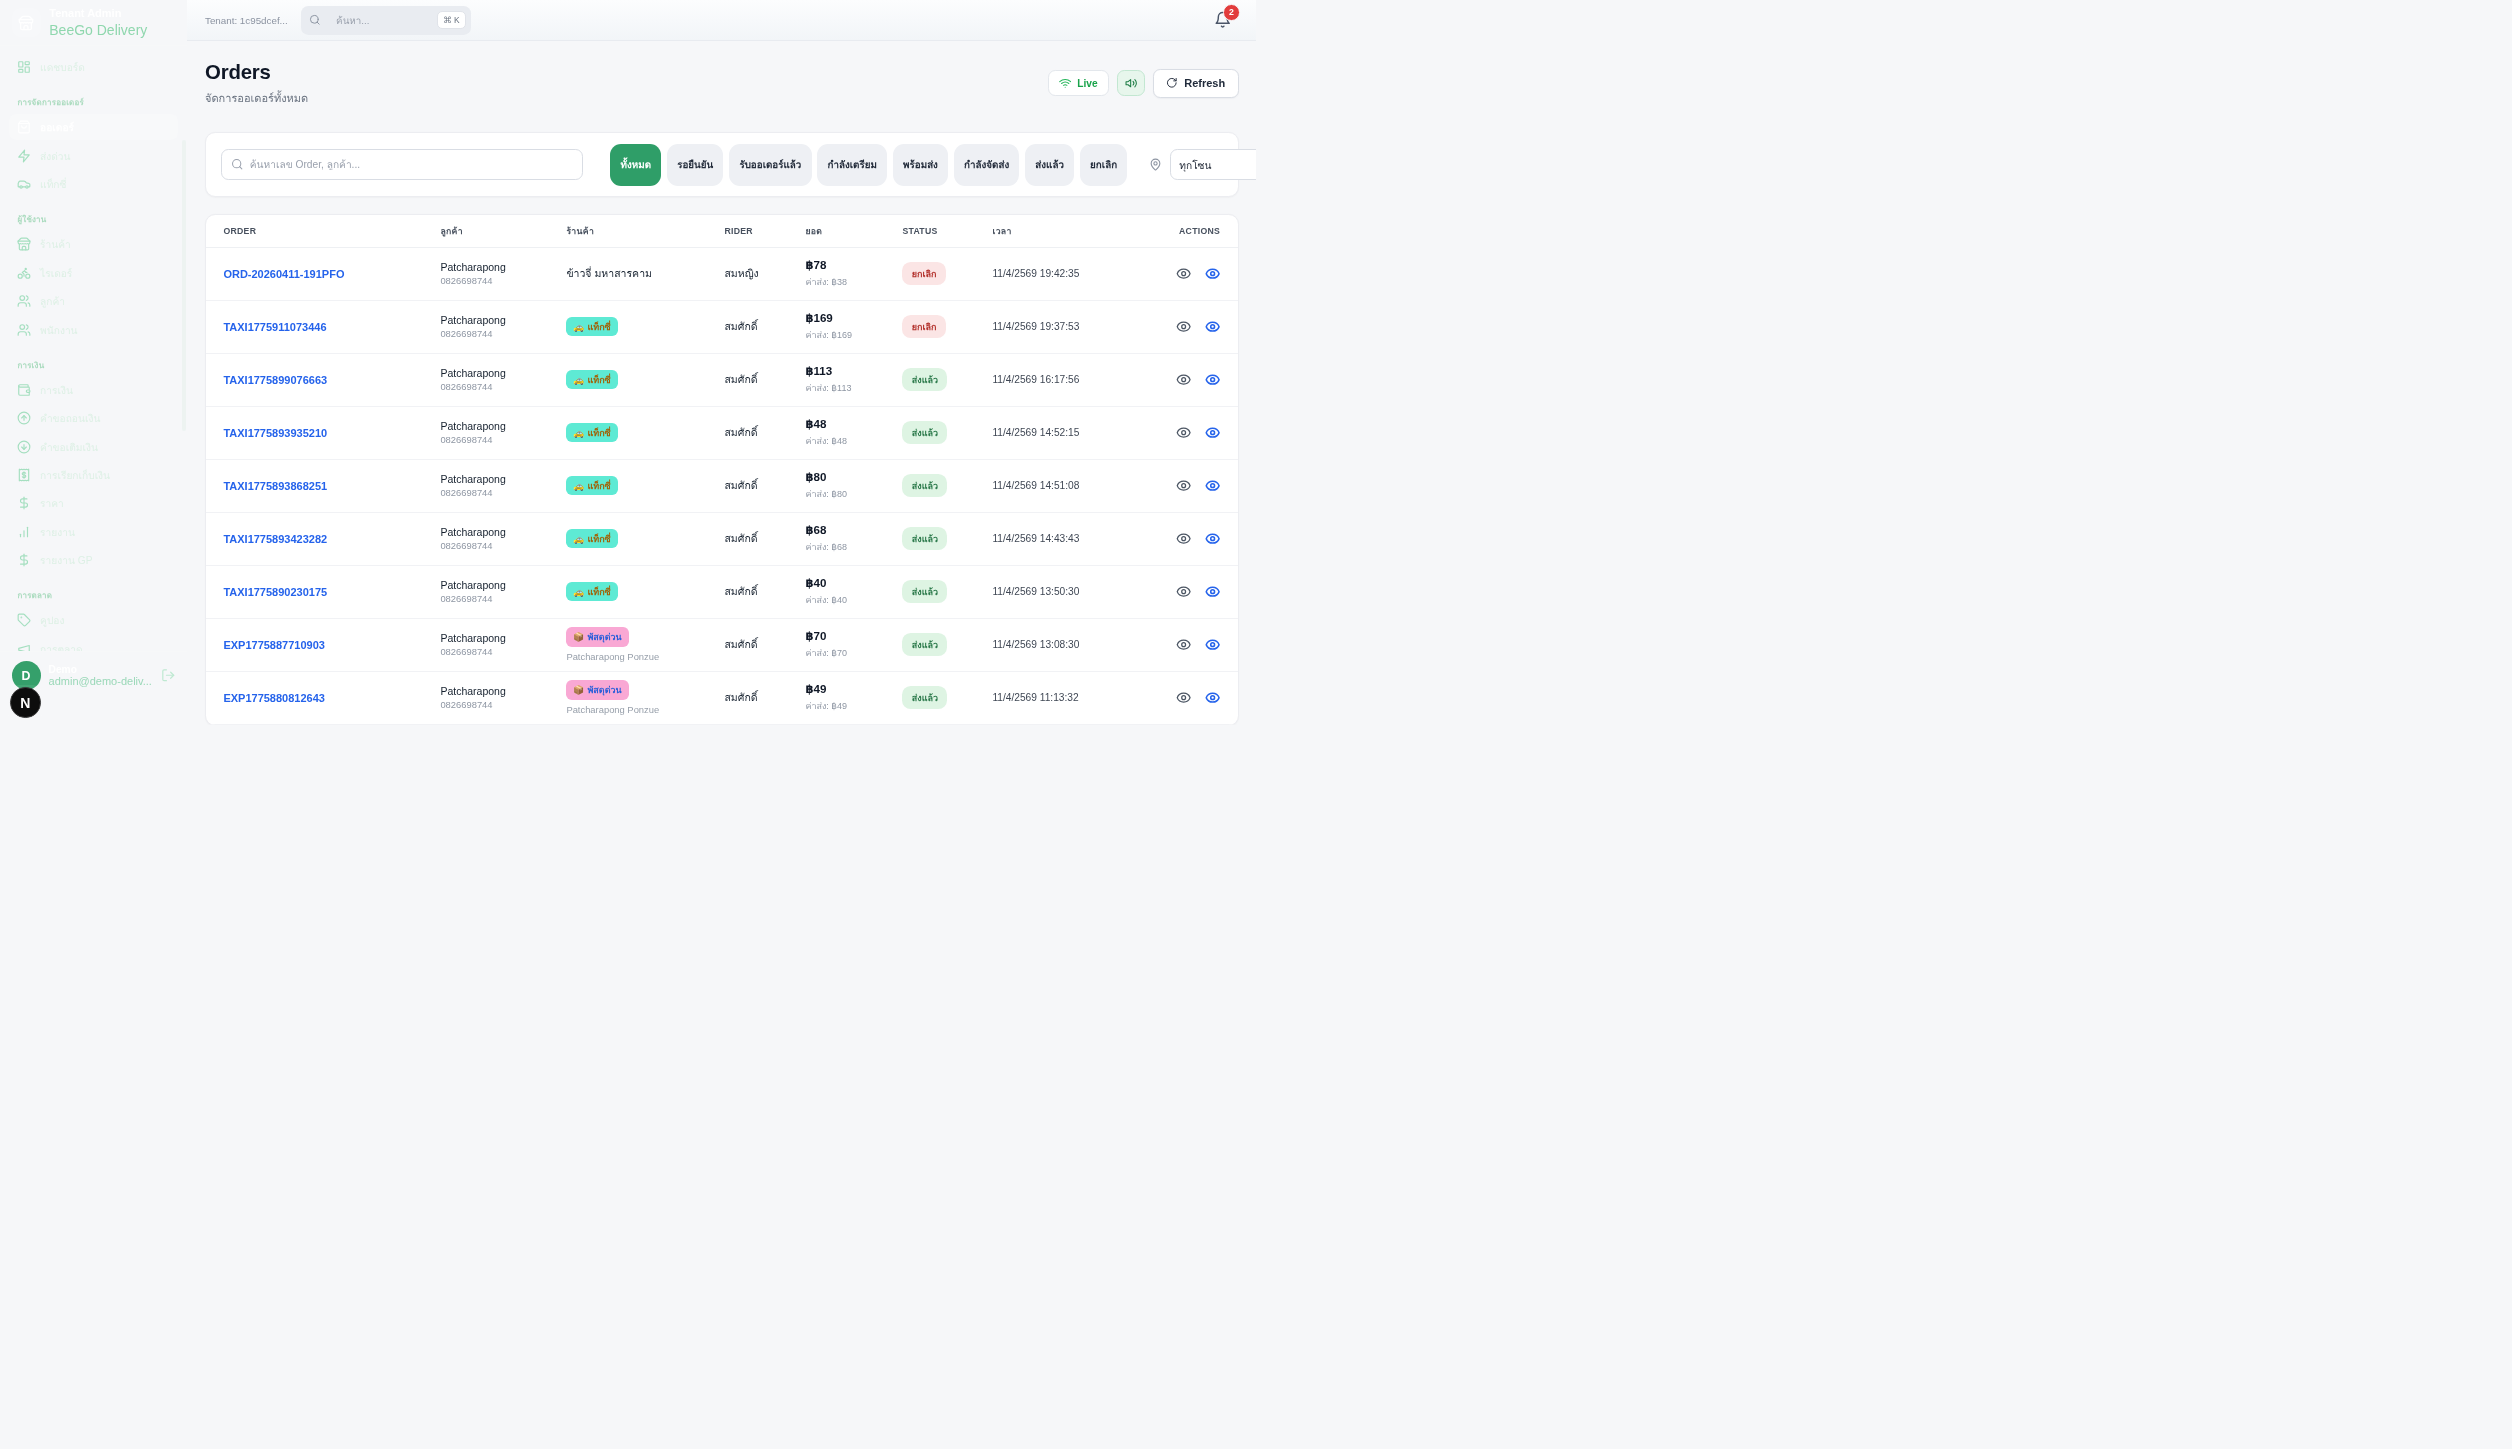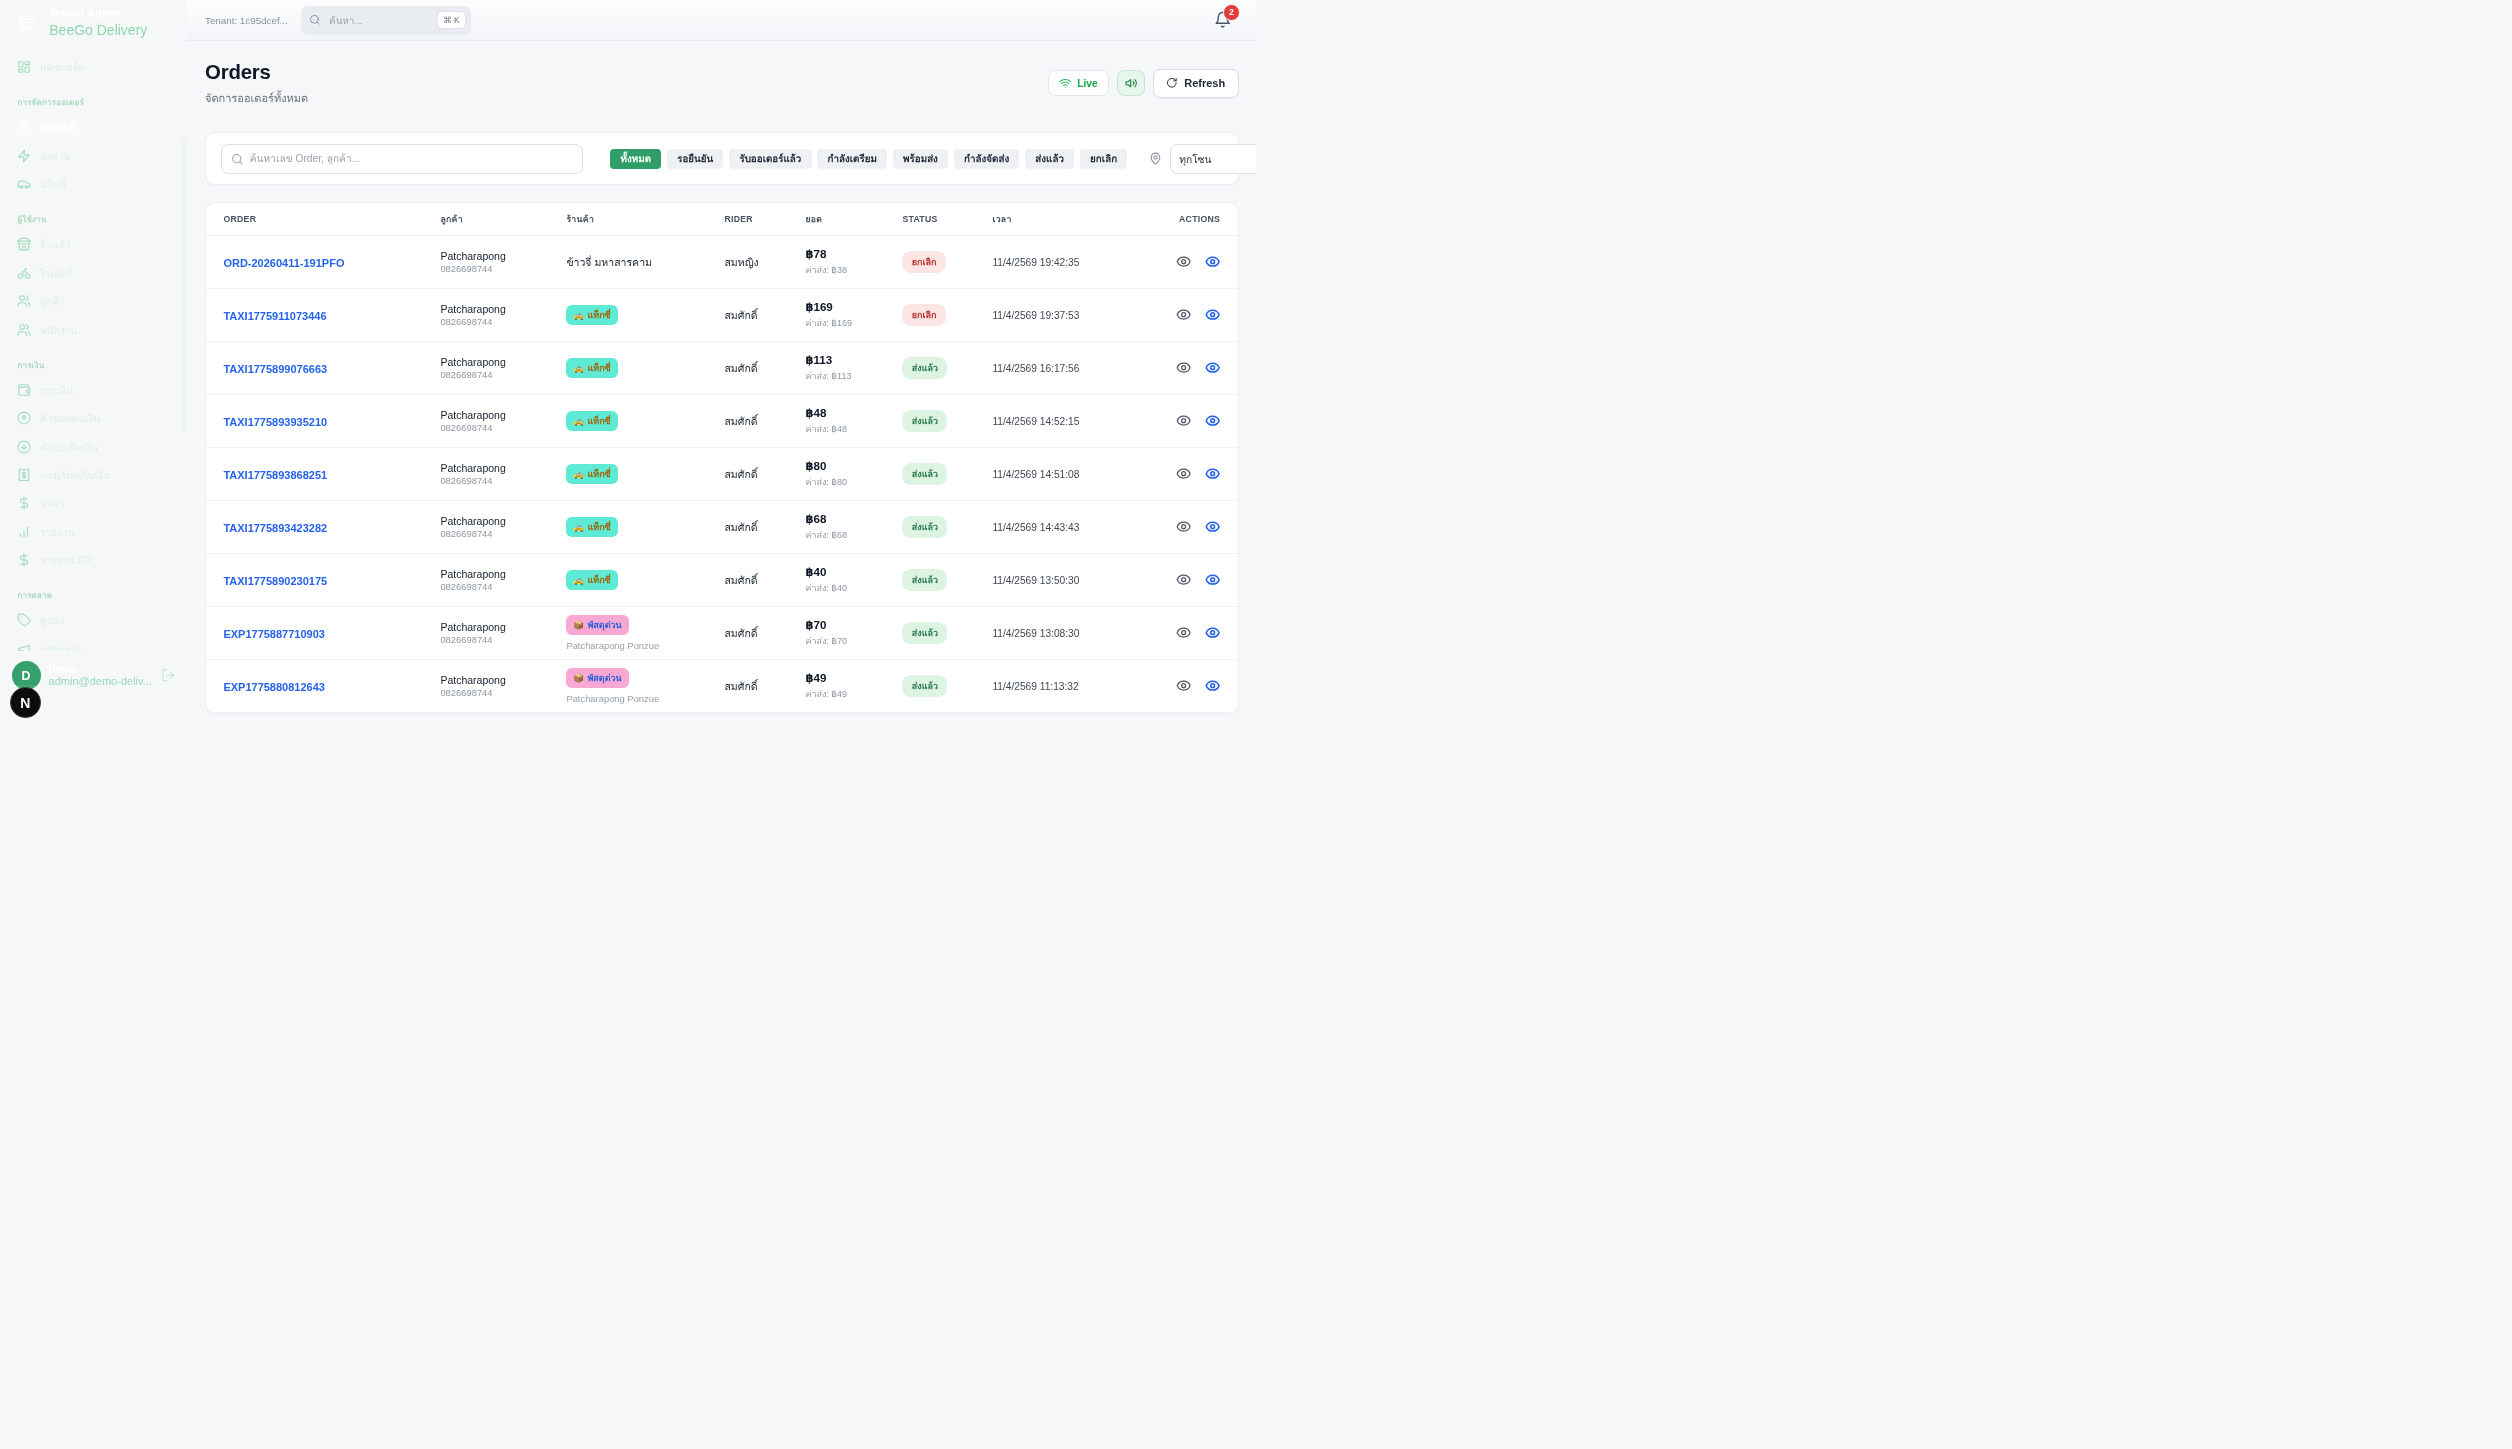--- a/index.html
+++ b/index.html
@@ -41,21 +41,21 @@
   .dev-badge-wrap { position:absolute; left:7.3px; bottom:4.4px; width:36px; height:36px; border-radius:10.2px;
     background:rgba(255,255,255,.08); display:flex; align-items:center; justify-content:center; }
   .dev-badge { width:30.5px; height:30.5px; border-radius:50%; background:#0d0d0d; border:1.5px solid #3c3c3c;
     color:#fff; font-size:14px; font-weight:700; display:flex; align-items:center; justify-content:center; }
 
   
   .main-col { flex:1 1 auto; display:flex; flex-direction:column; min-width:0; }
   .topbar { flex:0 0 41px; height:41px; display:flex; align-items:center; padding:0 25px 0 18px;
     background:linear-gradient(180deg,#fcfdfe 0%,#f2f5f8 100%); border-bottom:0.7px solid #e8ebf0; }
   .tenant-label { font-size:9.8px; color:#8b93a1; margin-right:13px; }
-  .topsearch { display:flex; align-items:center; gap:8px; background:#e9ecf1; border-radius:7.3px;
+  .topsearch { display:flex; align-items:center; gap:15px; background:#e9ecf1; border-radius:7.3px;
     height:29px; width:170px; padding:0 4.4px 0 8.7px; color:#8b93a1; }
   .topsearch svg { width:11.6px; height:11.6px; flex:0 0 11.6px; }
   .topsearch input { border:0; outline:0; background:transparent; font-size:9.8px; color:#333;
     width:100%; min-width:0; font-family:inherit; }
   .topsearch input::placeholder { color:#9aa1ad; }
   .kbd { background:#fff; border:0.7px solid #e0e3e9; border-radius:5.1px; font-size:8.4px; color:#6a7380;
     padding:2.9px 5.8px; white-space:nowrap; }
   .top-right { margin-left:auto; position:relative; }
   .bell-btn { color:#4a5568; display:flex; cursor:pointer; }
   .bell-btn svg { width:17.4px; height:17.4px; }
@@ -88,21 +88,21 @@
   .refresh-btn svg { width:11.6px; height:11.6px; }
 
   
   .filter-card { margin-top:25px; background:#fff; border:0.7px solid #ecedf1; border-radius:10.2px;
     box-shadow:0 0.7px 1.5px rgba(16,24,40,.03); padding:10.2px 14.5px; display:flex; align-items:center; gap:22px; }
   .filter-search { flex:0 0 362px; display:flex; align-items:center; gap:6.5px; border:0.7px solid #d9dde4;
     border-radius:7.3px; height:30.5px; padding:0 9.4px; color:#9aa1ad; margin-right:5.8px; background:#fff; }
   .filter-search svg { width:12.4px; height:12.4px; flex:0 0 12.4px; }
   .filter-search input { border:0; outline:0; font-size:10.2px; width:100%; min-width:0; color:#333; font-family:inherit; }
   .filter-search input::placeholder { color:#9aa1ad; }
-  .chip { height:20px; padding:0 10.2px; border-radius:4px; border:0; background:#eef0f4; color:#222b3a;
+  .chip { height:42px; padding:0 10.2px; border-radius:11px; border:0; background:#eef0f4; color:#222b3a;
     font-size:9.8px; font-weight:600; cursor:pointer; white-space:nowrap; font-family:inherit; }
   .chip.active { background:#2f9e68; color:#fff; }
   .zone-group { margin-left:auto; display:flex; align-items:center; gap:7.3px; }
   .pin-icn { color:#8b93a1; display:flex; }
   .pin-icn svg { width:13px; height:13px; }
   .zone-select { width:106px; height:30.5px; border:0.7px solid #d9dde4; border-radius:7.3px; background:#fff;
     display:flex; align-items:center; padding:0 8.7px; font-size:10.2px; color:#1a2230; cursor:pointer; }
   .zone-select .chev { margin-left:auto; color:#5f6774; display:flex; }
   .zone-select .chev svg { width:11px; height:11px; }
 

